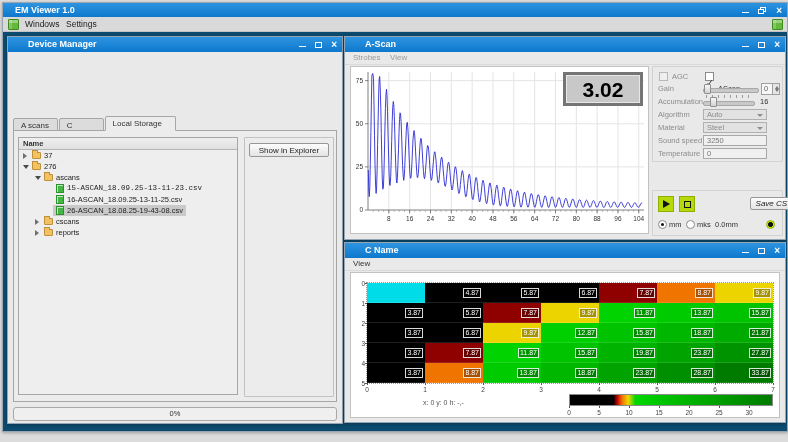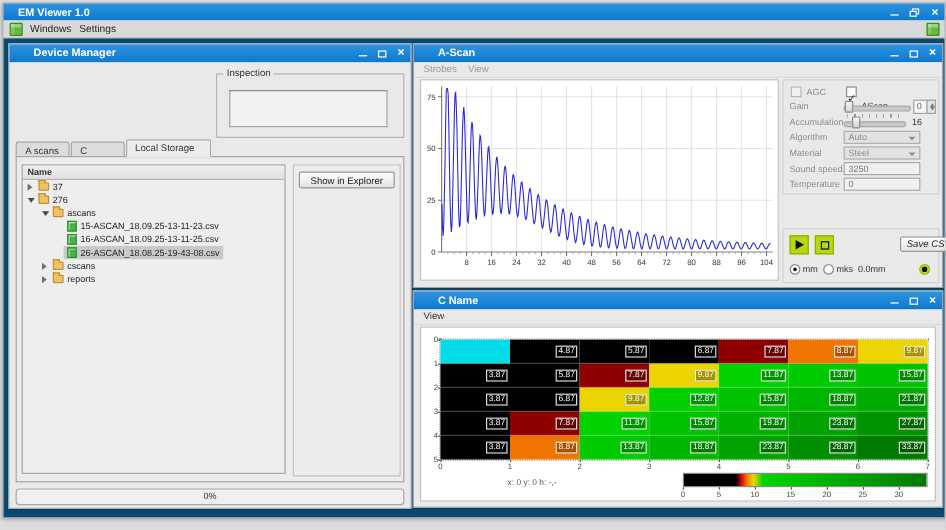--- a/index.html
+++ b/index.html
@@ -119,24 +119,20 @@
           <span>Device Manager</span>
           <span class="wc">
             <span class="ic-min"></span>
             <span class="ic-max"></span>
             <span class="ic-close">×</span>
           </span>
         </div>
         <div class="content">
 
 
-          <div class="grp" style="left:172px;top:9px;width:155px;height:52px;">
-            <span class="legend">Inspection</span>
-            <div class="field" style="left:10px;top:13px;width:132px;height:31px;"></div>
-          </div>
 
           <div id="dm-tabs">
               <div class="tab" style="left: 5px; top: 66px; width: 44.8px;">A scans</div>
               <div class="tab" style="left: 50.8px; top: 66px; width: 44.8px;">C scans</div>
               <div class="tab active" style="left: 96.6px; top: 64px; width: 71.2px;">Local Storage</div>
             </div>
           <div class="tabframe" style="left:5px;top:78px;width:322px;height:270px;">
             <div class="tree" style="left:4px;top:6px;width:220px;height:258px;">
               <div class="tree-header">Name</div>
               <div id="tree-rows">
@@ -155,21 +151,21 @@
                     </div>
                   </div>
                   <div class="trow" style="top: 34px;">
                     <div class="exp-e" style="left: 16px;"></div>
                     <div class="rowitem" style="left: 22px;">
                       <div class="ic-folder"></div>
                       <span>ascans</span>
                     </div>
                   </div>
                   <div class="trow" style="top: 45px;">
-                    <div class="rowitem" style="left: 34px;">
+                    <div class="rowitem" style="left: 34px; font-family: Liberation Mono, monospace;">
                       <div class="ic-file"></div>
                       <span>15-ASCAN_18.09.25-13-11-23.csv</span>
                     </div>
                   </div>
                   <div class="trow" style="top: 56px;">
                     <div class="rowitem" style="left: 34px;">
                       <div class="ic-file"></div>
                       <span>16-ASCAN_18.09.25-13-11-25.csv</span>
                     </div>
                   </div>
@@ -320,20 +316,21 @@
                 <line x1="14" x2="17" y1="143" y2="143" stroke="#666" stroke-width="0.8"></line>
                 <text x="12" y="145.3" text-anchor="end" font-size="6.5" fill="#333" font-family="&quot;Liberation Sans&quot;,sans-serif">0</text>
                 <line x1="14" x2="17" y1="99.875" y2="99.875" stroke="#666" stroke-width="0.8"></line>
                 <text x="12" y="102.175" text-anchor="end" font-size="6.5" fill="#333" font-family="&quot;Liberation Sans&quot;,sans-serif">25</text>
                 <line x1="14" x2="17" y1="56.75" y2="56.75" stroke="#666" stroke-width="0.8"></line>
                 <text x="12" y="59.05" text-anchor="end" font-size="6.5" fill="#333" font-family="&quot;Liberation Sans&quot;,sans-serif">50</text>
                 <line x1="14" x2="17" y1="13.625" y2="13.625" stroke="#666" stroke-width="0.8"></line>
                 <text x="12" y="15.925" text-anchor="end" font-size="6.5" fill="#333" font-family="&quot;Liberation Sans&quot;,sans-serif">75</text>
                 <path d="M17.3 103.0L17.8 123.8L18.3 129.6L18.8 119.6L19.3 96.4L19.9 65.5L20.4 33.8L20.9 8.5L21.4 6.7L21.9 6.7L22.5 11.6L23.0 37.6L23.5 68.4L24.0 97.2L24.6 118.0L25.1 126.4L25.6 121.0L26.1 103.4L26.6 77.7L27.2 49.9L27.7 26.2L28.2 11.7L28.7 9.5L29.2 19.9L29.8 40.4L30.3 66.4L30.8 92.2L31.3 112.1L31.8 122.2L32.4 120.4L32.9 107.6L33.4 86.9L33.9 63.1L34.4 41.5L35.0 26.9L35.5 22.3L36.0 28.7L36.5 44.3L37.0 65.7L37.6 88.1L38.1 106.7L38.6 117.5L39.1 118.5L39.7 109.8L40.2 93.6L40.7 73.7L41.2 54.6L41.7 40.5L42.3 34.5L42.8 37.6L43.3 49.1L43.8 66.3L44.3 85.3L44.9 102.1L45.4 113.0L45.9 116.0L46.4 110.6L46.9 98.4L47.5 82.2L48.0 65.7L48.5 52.6L49.0 45.8L49.5 46.6L50.1 54.6L50.6 68.0L51.1 83.9L51.6 98.6L52.2 109.1L52.7 113.4L53.2 110.6L53.7 101.7L54.2 88.9L54.8 75.0L55.3 63.3L55.8 56.2L56.3 55.3L56.8 60.6L57.4 70.8L57.9 83.8L58.4 96.5L58.9 106.3L59.4 111.3L60.0 110.5L60.5 104.3L61.0 94.3L61.5 82.9L62.0 72.5L62.6 65.6L63.1 63.6L63.6 66.8L64.1 74.5L64.6 84.9L65.2 95.8L65.7 104.8L66.2 110.1L66.7 110.7L67.3 106.7L67.8 99.1L68.3 89.7L68.8 80.7L69.3 74.1L69.9 71.3L70.4 73.0L70.9 78.6L71.4 87.0L71.9 96.3L72.5 104.6L73.0 110.0L73.5 111.7L74.0 109.3L74.5 103.5L75.1 95.8L75.6 88.0L76.1 81.7L76.6 78.5L77.1 79.0L77.7 83.1L78.2 89.9L78.7 97.9L79.2 105.5L79.8 111.0L80.3 113.4L80.8 112.3L81.3 108.0L81.8 101.6L82.4 94.6L82.9 88.7L83.4 85.1L83.9 84.7L84.4 87.6L85.0 93.2L85.5 100.2L86.0 107.3L86.5 112.8L87.0 115.8L87.6 115.6L88.1 112.5L88.6 107.1L89.1 100.8L89.6 95.1L90.2 91.2L90.7 90.1L91.2 92.0L91.7 96.6L92.2 102.9L92.8 109.5L93.3 115.2L93.8 118.7L94.3 119.3L94.9 117.0L95.4 112.5L95.9 106.7L96.4 101.1L96.9 96.9L97.5 95.1L98.0 96.2L98.5 99.9L99.0 105.6L99.5 112.0L100.1 117.7L100.6 121.7L101.1 123.0L101.6 121.5L102.1 117.6L102.7 112.3L103.2 106.7L103.7 102.1L104.2 99.7L104.7 100.1L105.3 103.1L105.8 108.2L106.3 114.3L106.8 120.2L107.4 124.5L107.9 126.5L108.4 125.7L108.9 122.4L109.4 117.4L110.0 111.9L110.5 107.1L111.0 104.1L111.5 103.7L112.0 106.0L112.6 110.5L113.1 116.4L113.6 122.3L114.1 127.0L114.6 129.6L115.2 129.5L115.7 126.8L116.2 122.2L116.7 116.7L117.2 111.7L117.8 108.2L118.3 107.1L118.8 108.7L119.3 112.7L119.8 118.1L120.4 124.0L120.9 129.0L121.4 132.0L121.9 132.6L122.5 130.5L123.0 126.4L123.5 121.1L124.0 115.9L124.5 112.1L125.1 110.4L125.6 111.2L126.1 114.5L126.6 119.6L127.1 125.3L127.7 130.4L128.2 133.9L128.7 135.0L129.2 133.5L129.7 129.9L130.3 125.0L130.8 119.8L131.3 115.7L131.8 113.4L132.3 113.6L132.9 116.3L133.4 120.8L133.9 126.1L134.4 131.3L135.0 135.1L135.5 136.7L136.0 135.9L136.5 132.9L137.0 128.3L137.6 123.3L138.1 119.0L138.6 116.3L139.1 115.9L139.6 117.9L140.2 121.7L140.7 126.7L141.2 131.8L141.7 135.8L142.2 137.9L142.8 137.6L143.3 135.2L143.8 131.2L144.3 126.4L144.8 122.1L145.4 119.1L145.9 118.1L146.4 119.4L146.9 122.6L147.4 127.2L148.0 132.0L148.5 136.0L149.0 138.5L149.5 138.8L150.1 137.0L150.6 133.5L151.1 129.1L151.6 124.8L152.1 121.6L152.7 120.2L153.2 120.9L153.7 123.5L154.2 127.5L154.7 132.0L155.3 136.0L155.8 138.7L156.3 139.5L156.8 138.3L157.3 135.4L157.9 131.4L158.4 127.3L158.9 124.0L159.4 122.2L159.9 122.3L160.5 124.3L161.0 127.8L161.5 131.9L162.0 135.8L162.6 138.7L163.1 139.9L163.6 139.2L164.1 136.8L164.6 133.3L165.2 129.5L165.7 126.1L166.2 124.1L166.7 123.7L167.2 125.2L167.8 128.1L168.3 131.8L168.8 135.6L169.3 138.5L169.8 140.0L170.4 139.8L170.9 138.0L171.4 134.9L171.9 131.4L172.4 128.1L173.0 125.9L173.5 125.1L174.0 126.1L174.5 128.4L175.0 131.8L175.6 135.3L176.1 138.2L176.6 139.9L177.1 140.2L177.7 138.8L178.2 136.2L178.7 133.0L179.2 129.9L179.7 127.5L180.3 126.5L180.8 127.0L181.3 128.9L181.8 131.7L182.3 135.0L182.9 137.8L183.4 139.8L183.9 140.3L184.4 139.4L184.9 137.3L185.5 134.4L186.0 131.5L186.5 129.1L187.0 127.8L187.5 127.9L188.1 129.3L188.6 131.8L189.1 134.7L189.6 137.5L190.2 139.5L190.7 140.4L191.2 139.9L191.7 138.2L192.2 135.6L192.8 132.9L193.3 130.5L193.8 129.0L194.3 128.8L194.8 129.8L195.4 131.9L195.9 134.5L196.4 137.2L196.9 139.2L197.4 140.3L198.0 140.2L198.5 138.8L199.0 136.7L199.5 134.1L200.0 131.8L200.6 130.2L201.1 129.7L201.6 130.3L202.1 132.0L202.6 134.4L203.2 136.8L203.7 138.9L204.2 140.2L204.7 140.3L205.3 139.4L205.8 137.5L206.3 135.2L206.8 133.0L207.3 131.3L207.9 130.5L208.4 130.9L208.9 132.2L209.4 134.3L209.9 136.6L210.5 138.6L211.0 140.0L211.5 140.4L212.0 139.8L212.5 138.2L213.1 136.2L213.6 134.0L214.1 132.3L214.6 131.4L215.1 131.4L215.7 132.5L216.2 134.2L216.7 136.3L217.2 138.3L217.8 139.8L218.3 140.4L218.8 140.0L219.3 138.8L219.8 137.0L220.4 135.0L220.9 133.3L221.4 132.2L221.9 132.0L222.4 132.7L223.0 134.2L223.5 136.1L224.0 138.1L224.5 139.6L225.0 140.3L225.6 140.2L226.1 139.3L226.6 137.7L227.1 135.8L227.6 134.1L228.2 133.0L228.7 132.6L229.2 133.1L229.7 134.3L230.2 136.0L230.8 137.8L231.3 139.3L231.8 140.2L232.3 140.4L232.9 139.6L233.4 138.3L233.9 136.6L234.4 134.9L234.9 133.7L235.5 133.1L236.0 133.4L236.5 134.4L237.0 135.9L237.5 137.6L238.1 139.1L238.6 140.1L239.1 140.4L239.6 139.9L240.1 138.8L240.7 137.3L241.2 135.7L241.7 134.4L242.2 133.7L242.7 133.7L243.3 134.5L243.8 135.8L244.3 137.4L244.8 138.9L245.4 140.0L245.9 140.4L246.4 140.1L246.9 139.2L247.4 137.8L248.0 136.3L248.5 135.0L249.0 134.2L249.5 134.1L250.0 134.6L250.6 135.8L251.1 137.2L251.6 138.6L252.1 139.8L252.6 140.4L253.2 140.3L253.7 139.6L254.2 138.3L254.7 136.9L255.2 135.6L255.8 134.8L256.3 134.5L256.8 134.8L257.3 135.7L257.8 137.0L258.4 138.4L258.9 139.6L259.4 140.3L259.9 140.4L260.5 139.8L261.0 138.8L261.5 137.5L262.0 136.2L262.5 135.3L263.1 134.8L263.6 135.0L264.1 135.8L264.6 136.9L265.1 138.2L265.7 139.4L266.2 140.2L266.7 140.4L267.2 140.0L267.7 139.2L268.3 138.0L268.8 136.7L269.3 135.7L269.8 135.2L270.3 135.2L270.9 135.8L271.4 136.8L271.9 138.0L272.4 139.2L273.0 140.1L273.5 140.4L274.0 140.2L274.5 139.5L275.0 138.4L275.6 137.2L276.1 136.2L276.6 135.5L277.1 135.4L277.6 135.9L278.2 136.7L278.7 137.9L279.2 139.0L279.7 139.9L280.2 140.4L280.8 140.3L281.3 139.7L281.8 138.8L282.3 137.7L282.8 136.6L283.4 135.9L283.9 135.7L284.4 135.9L284.9 136.7L285.4 137.7L286.0 138.8L286.5 139.8L287.0 140.3L287.5 140.4L288.1 139.9L288.6 139.1L289.1 138.1L289.6 137.0L290.1 136.3L290.7 135.9L291.2 136.0" fill="none" stroke="#2a2ad2" stroke-width="0.9"></path>
               </svg>
+            <div class="reading" style="right:5px;top:5px;width:80px;height:34px;line-height:29px;">3.02</div>
           </div>
 
           <div class="abs" style="left:307px;top:14px;width:130px;height:168px;">
             <div class="grp" style="left:0;top:0;width:129px;height:94px;border-color:#d2d2d2;">
               <div class="cb disabled" style="left:6px;top:5px;"></div>
               <span class="lbl" style="left:19px;top:4px;">AGC</span>
               <div class="cb" style="left:52px;top:5px;"><span class="chk">✓</span></div>
               <span class="lbl dark" style="left:65px;top:16px;">AScan</span>
 
               <span class="lbl" style="left:5px;top:16px;">Gain</span>

